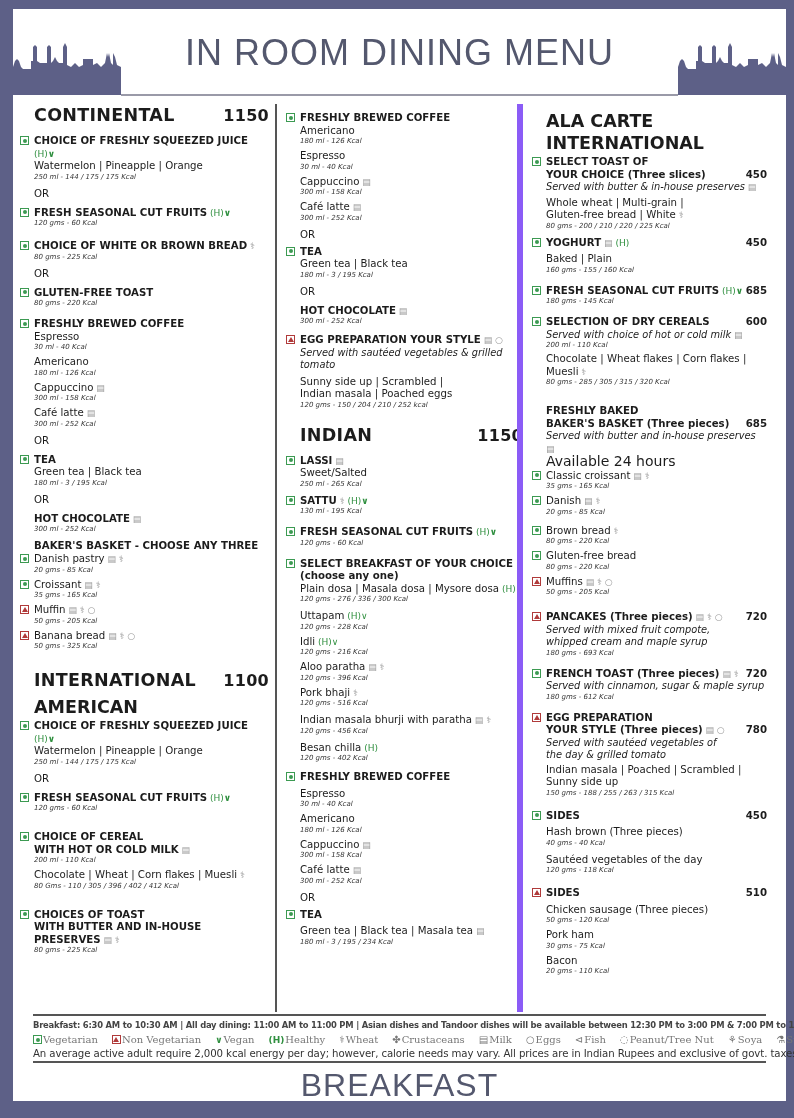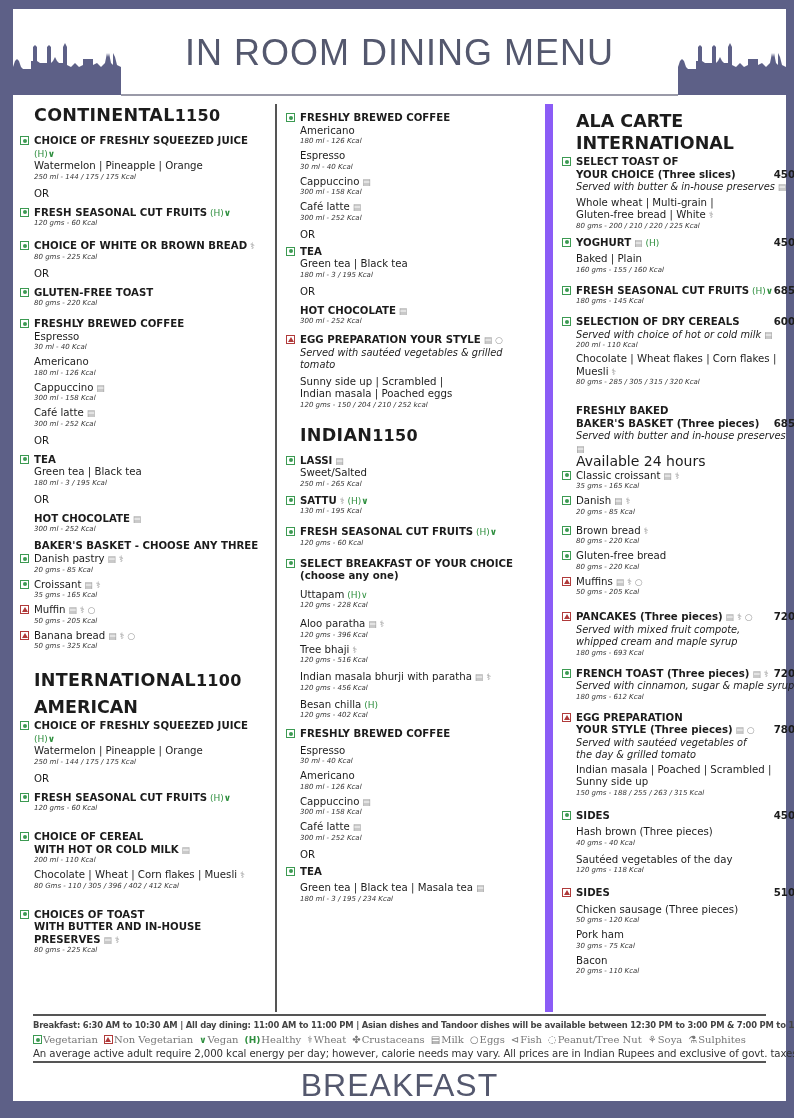--- a/index.html
+++ b/index.html
@@ -8,23 +8,23 @@
   .page{position:absolute;left:13px;top:9px;width:773px;height:1092px;background:#fff}
   .skyline{position:absolute;top:30px;height:56px;width:108px}
   .skyline.left{left:0}
   .skyline.right{right:0}
   .title{position:absolute;left:100px;right:100px;top:22px;text-align:center;font-family:"Liberation Sans",sans-serif;font-weight:normal;font-size:36px;letter-spacing:1px;color:#54586e;transform:scaleY(1.05)}
   .header-rule{position:absolute;left:108px;right:108px;top:85px;height:2px;background:#9a9aa8}
   .cols{position:absolute;top:95px;left:0;width:773px;height:908px}
   .col{position:absolute;top:0;bottom:0}
   .col1{left:6px;width:252px}
   .col2{left:262px;width:250px;border-left:2px solid #555}
-  .col3{left:532px;width:250px;border-left:8px solid #8b5cf6}
+  .col3{left:504px;width:250px;border-left:6px solid #8b5cf6}
   .col2 .inner,.col3 .inner{padding-left:8px}
-  .sec-head{display:flex;justify-content:flex-start;align-items:baseline;font-weight:bold;font-size:17.5px;letter-spacing:0.3px;line-height:22px;padding-left:15px;padding-right:2px}
+  .sec-head{display:flex;justify-content:space-between;align-items:baseline;font-weight:bold;font-size:17.5px;letter-spacing:0.3px;line-height:22px;padding-left:15px;padding-right:2px}
   .sec-head .price{font-size:16px}
   .sec-sub{font-weight:bold;font-size:17.5px;line-height:22px;padding-left:15px}
   .item{position:relative;padding-left:15px;font-size:10.2px;line-height:12.5px}
   .marker{position:absolute;left:1px;top:1px;width:9px;height:9px;border:1px solid;display:flex;align-items:center;justify-content:center}
   .marker.veg{border-color:#3c9a52}
   .marker.veg::after{content:"";width:4px;height:4px;border-radius:50%;background:#3c9a52}
   .marker.nonveg{border-color:#b03a3a}
   .marker.nonveg::after{content:"";width:0;height:0;border-left:3px solid transparent;border-right:3px solid transparent;border-bottom:5px solid #b03a3a}
   .iname{font-weight:bold;font-size:10.2px;display:flex;justify-content:space-between}
   .iname .p{font-weight:bold}
@@ -33,21 +33,21 @@
   .kcal{font-style:italic;font-size:7px;color:#333;line-height:9px}
   .or{font-size:10.2px;padding-left:15px}
   .tag-h{color:#2f8f3f;font-size:9px;font-weight:normal}
   .tag-v{color:#2f8f3f;font-size:9px}
   .tag-al{color:#999;font-size:9px;font-weight:normal}
   .note{font-size:14px}
   .bold-plain{font-weight:bold;padding-left:15px;font-size:10.2px}
   .footer{position:absolute;left:20px;right:20px;top:1005px}
   .frule{height:2px;background:#555}
   .hours{font-size:8.4px;font-weight:bold;color:#444;padding:4px 0 2px 0;white-space:nowrap;letter-spacing:-0.2px}
-  .legend{display:flex;gap:6px;font-size:10px;color:#777;white-space:nowrap;padding:2px 0;font-family:"DejaVu Serif",serif}
+  .legend{display:flex;gap:14px;font-size:10px;color:#777;white-space:nowrap;padding:2px 0;font-family:"DejaVu Serif",serif}
   .legend .lg{display:flex;align-items:center;gap:1px}
   .disclaimer{font-size:10.2px;color:#333;white-space:nowrap;padding:1px 0 2px 0;letter-spacing:-0.1px}
   .bottom-title{position:absolute;left:0;right:0;top:1058px;text-align:center;font-size:32px;color:#54586e;letter-spacing:1px;font-family:"Liberation Sans",sans-serif}
 </style>
 </head>
 <body>
 
 <div class="page">
   <svg class="skyline left" viewBox="0 0 108 56" preserveAspectRatio="none">
     <path fill="#5d6087" d="M0,56 L0,28 L2,22 L4,20 L6,22 L8,28 L10,30 L18,30 L18,22 L20,22 L20,8 L22,6 L24,8 L24,22 L27,24 L34,24 L34,8 L36,6 L38,8 L38,24 L40,22 L42,18 L44,22 L46,24 L50,24 L50,8 L52,4 L54,8 L54,26 L58,28 L62,24 L66,28 L70,26 L70,20 L80,20 L80,26 L84,24 L88,28 L92,24 L94,14 L95,18 L96,14 L98,24 L100,26 L100,14 L102,18 L104,26 L108,28 L108,56 Z"></path>
@@ -324,34 +324,42 @@
           <div style="height: 10px;"></div>
           <div class="item">
             <span class="marker veg"></span>
             <div class="iname">
               <span><span>SELECT BREAKFAST OF YOUR CHOICE</span></span>
             </div>
             <div class="iname">
               <span><span>(choose any one)</span></span>
             </div>
           </div>
+          <div class="item">
+            <div class="opt"><span><span>Plain dosa | Masala dosa | Mysore dosa</span><span class="tag-h"> (H)</span><span class="tag-v">∨</span></span></div>
+            <div class="kcal">120 gms - 276 / 336 / 300 Kcal</div>
+          </div>
           <div style="height: 6px;"></div>
           <div class="item">
             <div class="opt"><span><span>Uttapam</span><span class="tag-h"> (H)</span><span class="tag-v">∨</span></span></div>
             <div class="kcal">120 gms - 228 Kcal</div>
           </div>
           <div style="height: 4px;"></div>
+          <div class="item">
+            <div class="opt"><span><span>Idli</span><span class="tag-h"> (H)</span><span class="tag-v">∨</span></span></div>
+            <div class="kcal">120 gms - 216 Kcal</div>
+          </div>
           <div style="height: 4px;"></div>
           <div class="item">
             <div class="opt"><span><span>Aloo paratha</span><span class="tag-al"> ▤</span><span class="tag-al"> ⚕</span></span></div>
             <div class="kcal">120 gms - 396 Kcal</div>
           </div>
           <div style="height: 4px;"></div>
           <div class="item">
-            <div class="opt"><span><span>Tree bhaji</span><span class="tag-al"> ⚕</span></span></div>
+            <div class="opt"><span><span>Pork bhaji</span><span class="tag-al"> ⚕</span></span></div>
             <div class="kcal">120 gms - 516 Kcal</div>
           </div>
           <div style="height: 6px;"></div>
           <div class="item">
             <div class="opt"><span><span>Indian masala bhurji with paratha</span><span class="tag-al"> ▤</span><span class="tag-al"> ⚕</span></span></div>
             <div class="kcal">120 gms - 456 Kcal</div>
           </div>
           <div style="height: 6px;"></div>
           <div class="item">
             <div class="opt"><span><span>Besan chilla</span><span class="tag-h"> (H)</span></span></div>

